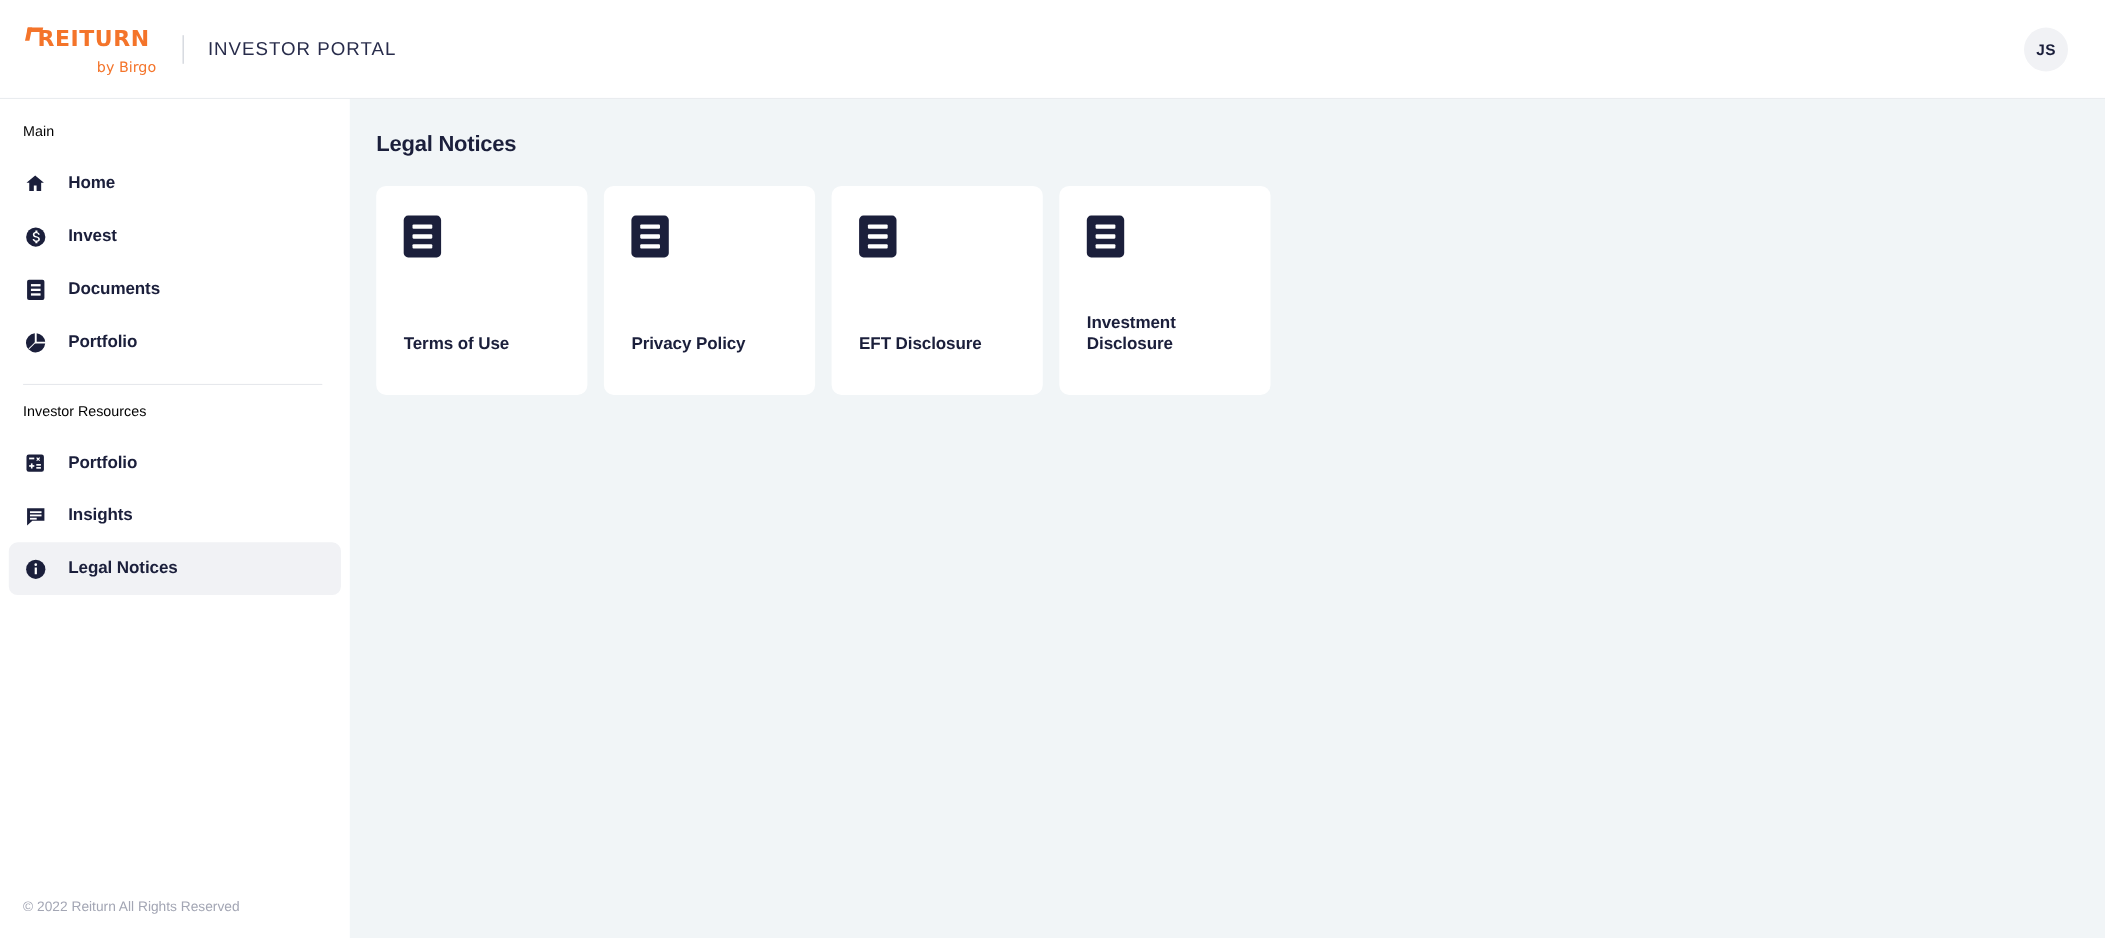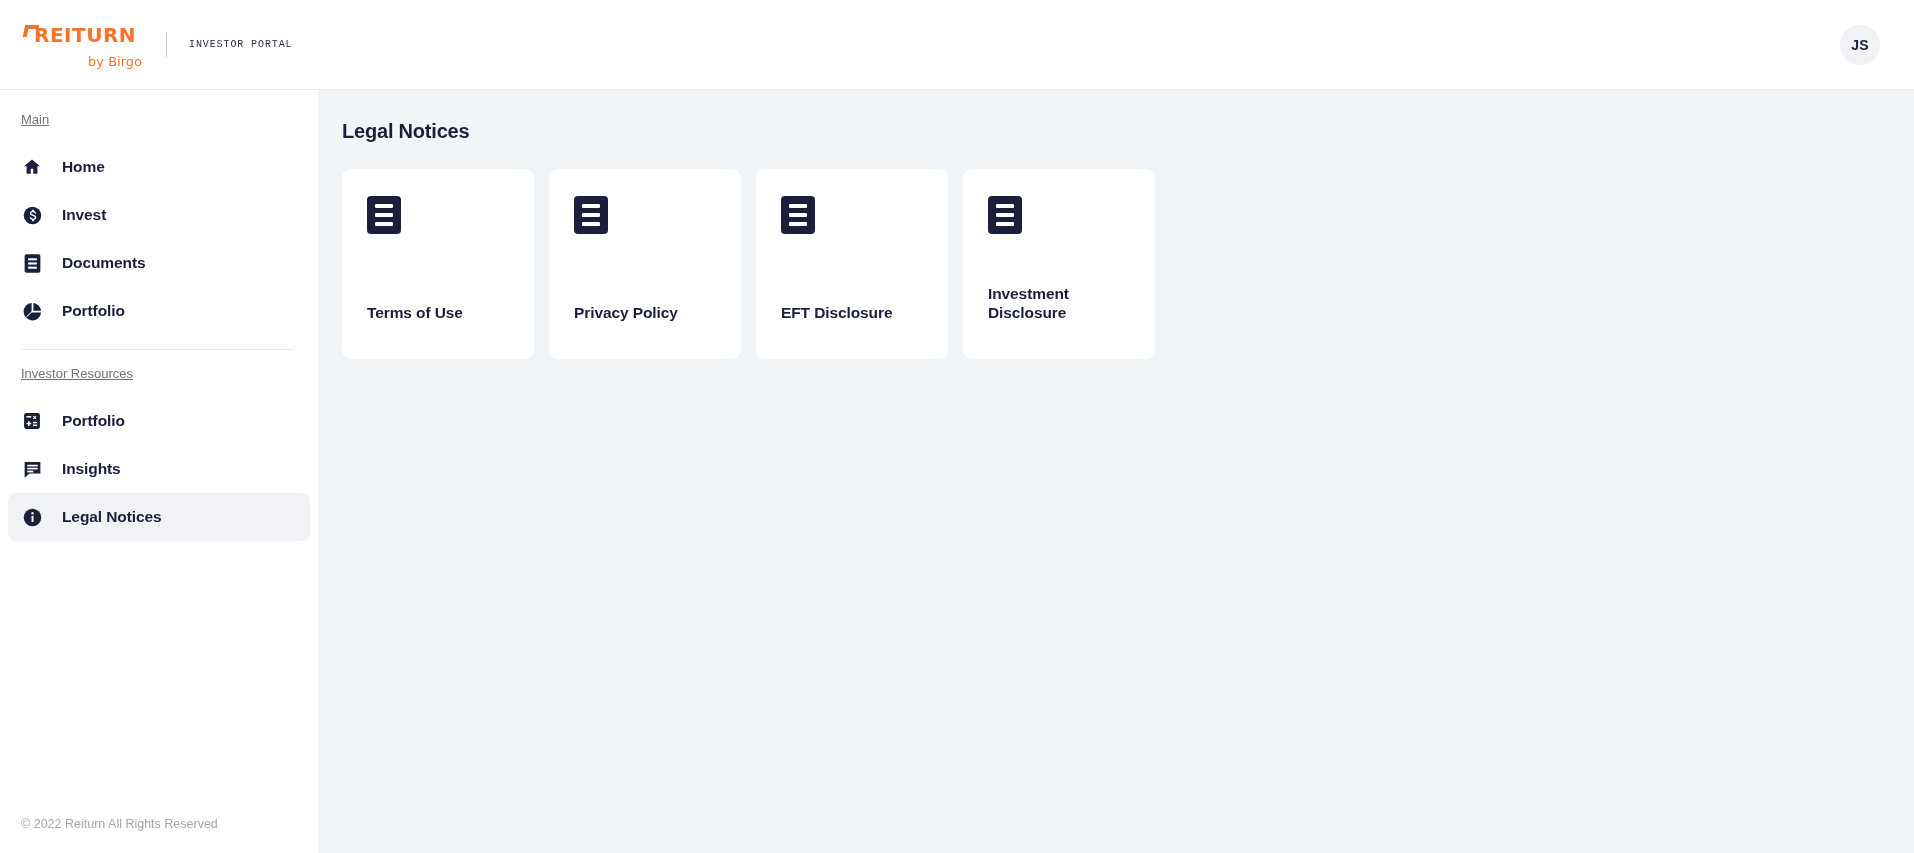--- a/index.html
+++ b/index.html
@@ -37,45 +37,44 @@
   .logo-sub {
     position: absolute; right: 0px; bottom: -1px;
     font-size: 13px; color: #f4742a; font-weight: 500;
     font-family: "DejaVu Sans", sans-serif;
   }
   .header-divider {
     width: 1px; height: 26px; background: #c8ccd4;
     margin: 0 22px 0 24px;
   }
   .portal-label {
-    font-size: 10px; color: #282c4b; letter-spacing: 0.9px;
+    font-size: 17px; color: #282c4b; letter-spacing: 0.9px;
     font-weight: 400;
-    font-family: Liberation Mono, monospace;
   }
   .header-spacer { flex: 1; }
   .avatar {
     width: 40px; height: 40px; border-radius: 50%;
     background: #f1f2f5; color: #1b1f3b;
     display: flex; align-items: center; justify-content: center;
     font-size: 14px; font-weight: 600; letter-spacing: 0.3px; text-align: center;
   }
 
   
   .body-row { flex: 1; display: flex; min-height: 0; }
 
   
   .sidebar {
     width: 318px; min-width: 318px;
     background: #ffffff;
     display: flex; flex-direction: column;
     padding-top: 22px;
   }
   .nav-section-label {
-    font-size: 13px; color: #737373; font-weight: 400;
-    padding: 0 0 0 21px; margin-bottom: 16px; text-decoration: underline;
+    font-size: 13px; color: #000000; font-weight: 400;
+    padding: 0 0 0 21px; margin-bottom: 16px;
   }
   .nav-list { display: flex; flex-direction: column; }
   .nav-item {
     display: flex; align-items: center; gap: 19px;
     height: 48px; margin: 0 8px; padding: 0 0 0 13px;
     border-radius: 8px; cursor: pointer;
   }
   .nav-item.active { background: #f1f2f5; }
   .nav-label {
     font-size: 15.5px; font-weight: 700; color: #1b1f3b;

